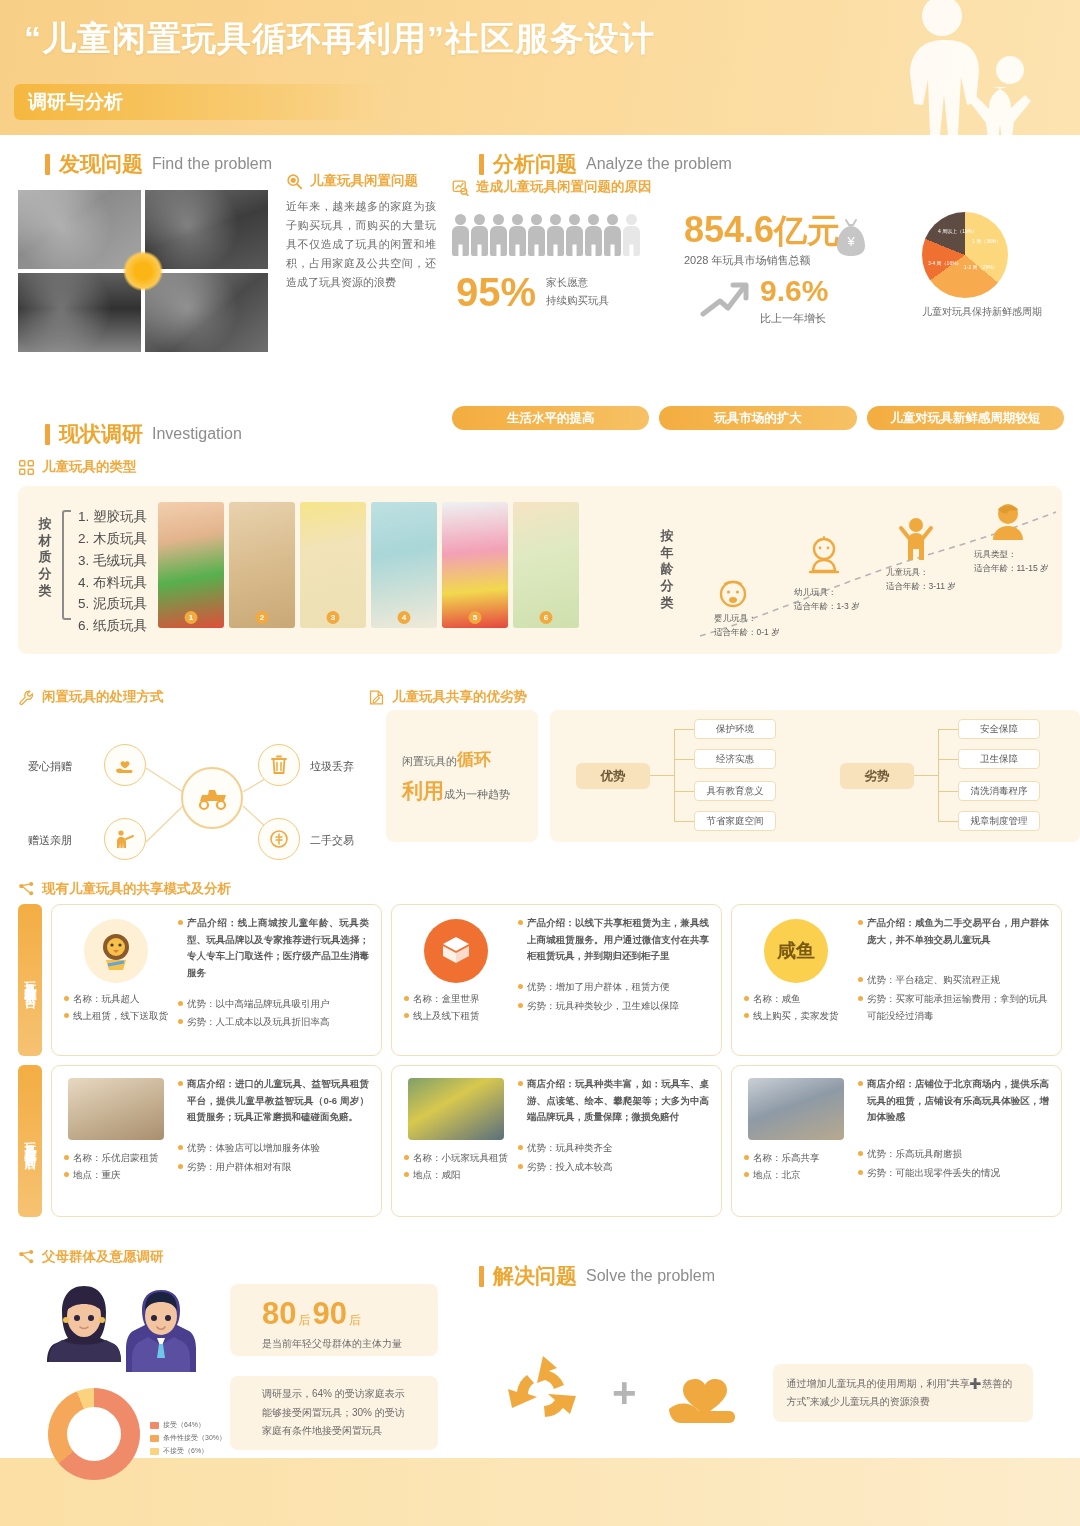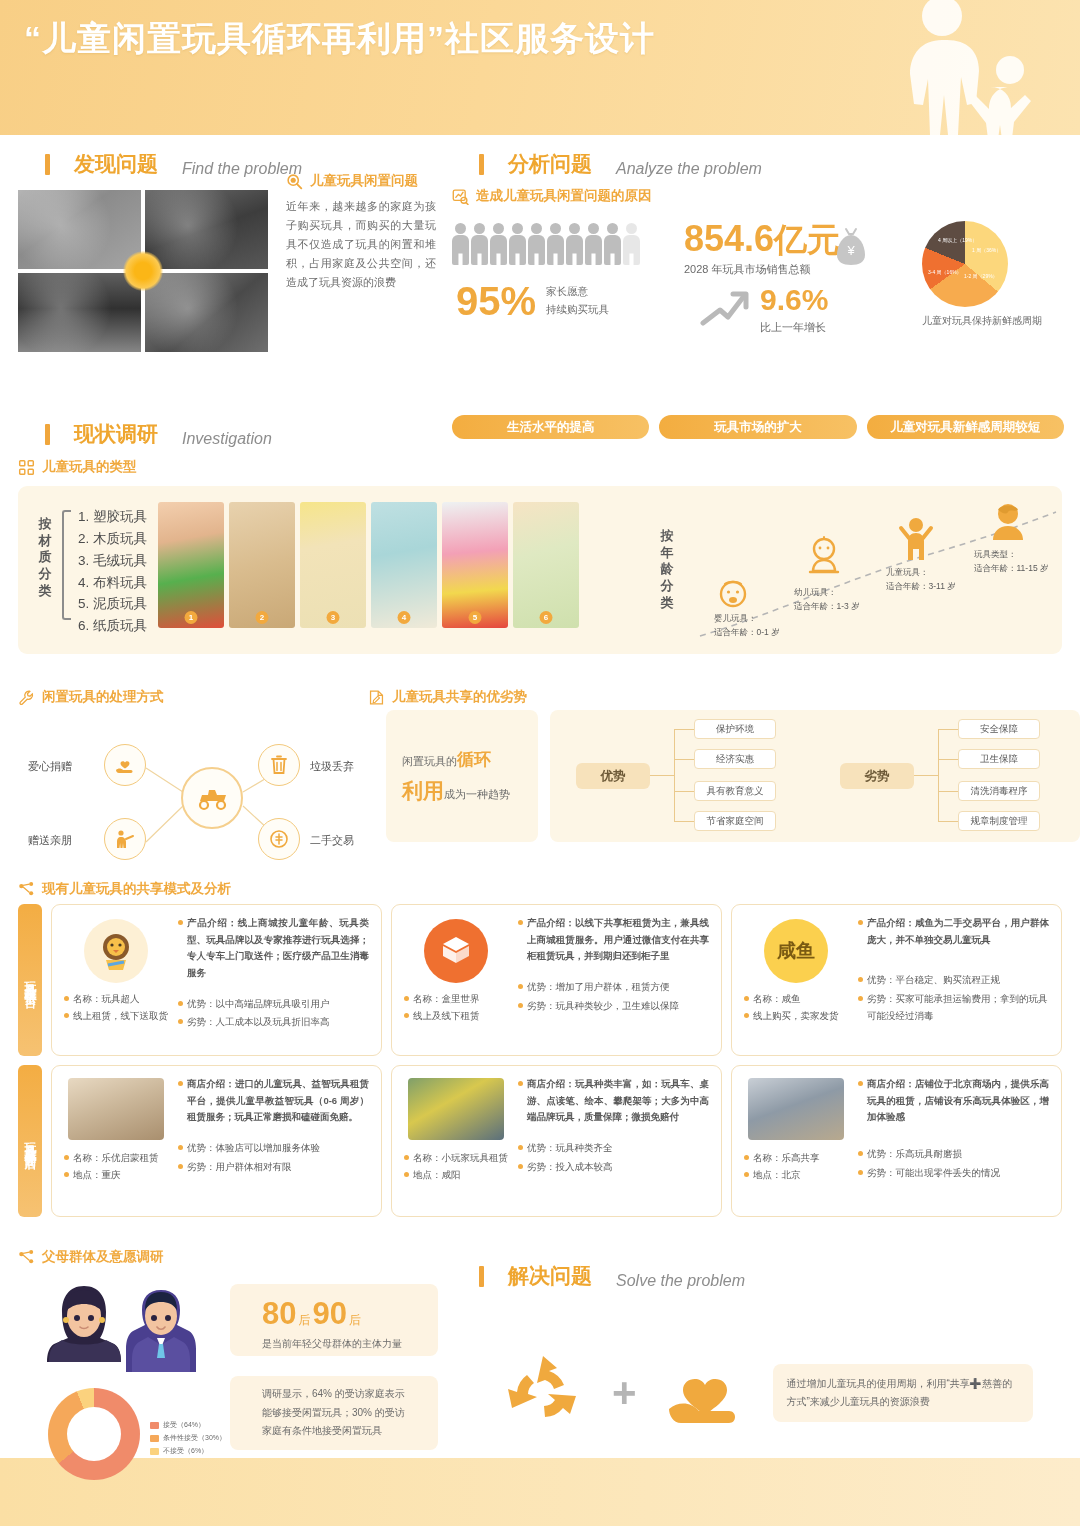--- a/index.html
+++ b/index.html
@@ -22,24 +22,24 @@
   }
   .header-sub {
     position: absolute; left: 14px; top: 84px;
     width: 372px; height: 36px; border-radius: 6px;
     background: linear-gradient(90deg,#f5b73f 0%,#f8cb72 65%,rgba(248,211,140,0) 100%);
     color: #fff; font-size: 19px; font-weight: bold;
     display: flex; align-items: center; padding-left: 14px;
   }
   .header-figs { position: absolute; right: 20px; top: -8px; opacity: .95; }
   
-  .sec-h { display: flex; align-items: flex-end; gap: 24px; padding-left: 27px; }
+  .sec-h { display: flex; align-items: center; gap: 9px; padding-left: 27px; }
   .sec-h .bar { width: 5px; height: 21px; background: #f0a63c; border-radius: 1px; align-self: center;}
   .sec-h .cn { font-size: 21px; font-weight: bold; color: #efa630; }
-  .sec-h .en { font-size: 16px; color: #8d8d8d; font-style: italic; }
+  .sec-h .en { font-size: 16px; color: #8d8d8d; }
   .sub-h { display: flex; align-items: center; gap: 7px; margin-bottom: 6px; }
   .sub-h .lbl { font-size: 13.5px; font-weight: bold; color: #f0a93e; }
   .ic { width: 17px; height: 17px; flex: 0 0 17px; }
   .ic svg { width: 100%; height: 100%; display: block; }
   
   .find-wrap { position: absolute; left: 18px; top: 150px; width: 420px; }
   .collage { position: relative; width: 250px; height: 162px; margin-top: 12px;
              display: grid; grid-template-columns: 1fr 1fr; grid-template-rows: 1fr 1fr; gap: 4px; }
   .ph { background: #9a9a9a; position: relative; overflow: hidden; filter: grayscale(1); }
   .ph.p1 { background: linear-gradient(145deg,#b9b4ae,#8e8a86 40%,#a9a49e); }
@@ -154,20 +154,21 @@
   .info-box { background: #fdf3e2; border-radius: 8px; padding: 12px 32px; }
   .solve-wrap { position: absolute; left: 452px; top: 1262px; width: 612px; }
   .solve-note { background: #fdf3e2; border-radius: 8px; padding: 11px 14px;
                 font-size: 10px; line-height: 1.8; color: #6b6b6b; width: 260px; }
 </style>
 </head>
 <body>
 
 <div class="header">
   <div class="header-title">“儿童闲置玩具循环再利用”社区服务设计</div>
+  <div class="header-sub">调研与分析</div>
   <div class="header-figs">
     <svg width="190" height="150" viewBox="0 0 190 150">
       <g fill="#fff" opacity=".92">
         <circle cx="72" cy="24" r="20"></circle>
         <path d="M72 48c-20 0-32 14-32 34l4 30 9 1 5-26 2 56h10l4-40 4 40h10l3-58 6 28 9-2 3-32c0-20-12-31-32-31z"></path>
         <circle cx="140" cy="78" r="14"></circle>
         <path d="M140 95c-13 0-21 9-21 22l-14-14-6 6 17 22 3 24h8l3-22 3 22h8l3-25 17-21-6-6-14 13c0-13-8-21-21-21z"></path>
       </g>
     </svg>
   </div>
@@ -200,21 +201,21 @@
     <div class="body">近年来，越来越多的家庭为孩子购买玩具，而购买的大量玩具不仅造成了玩具的闲置和堆积，占用家庭及公共空间，还造成了玩具资源的浪费</div>
   </div>
 </div>
 
 <div class="ana-wrap">
   <div class="sec-h">
     <span class="bar"></span>
     <span class="cn">分析问题</span>
     <span class="en">Analyze the problem</span>
   </div>
-  <div class="sub-h" style="margin-top:9px">
+  <div class="sub-h" style="">
     <span class="ic">
       <svg viewBox="0 0 20 20">
           <rect x="1.5" y="2.5" width="14" height="12" rx="2" fill="none" stroke="#f0a93e" stroke-width="1.6"></rect>
           <path d="M4.5 11l3-3.5 2.5 2 3-4.5" fill="none" stroke="#f0a93e" stroke-width="1.6" stroke-linecap="round"></path>
           <circle cx="14" cy="14.5" r="3.5" fill="none" stroke="#f0a93e" stroke-width="1.6"></circle>
           <path d="M16.6 17.2l2.2 2.2" stroke="#f0a93e" stroke-width="1.8" stroke-linecap="round"></path>
         </svg>
     </span>
     <span class="lbl">造成儿童玩具闲置问题的原因</span>
   </div>

